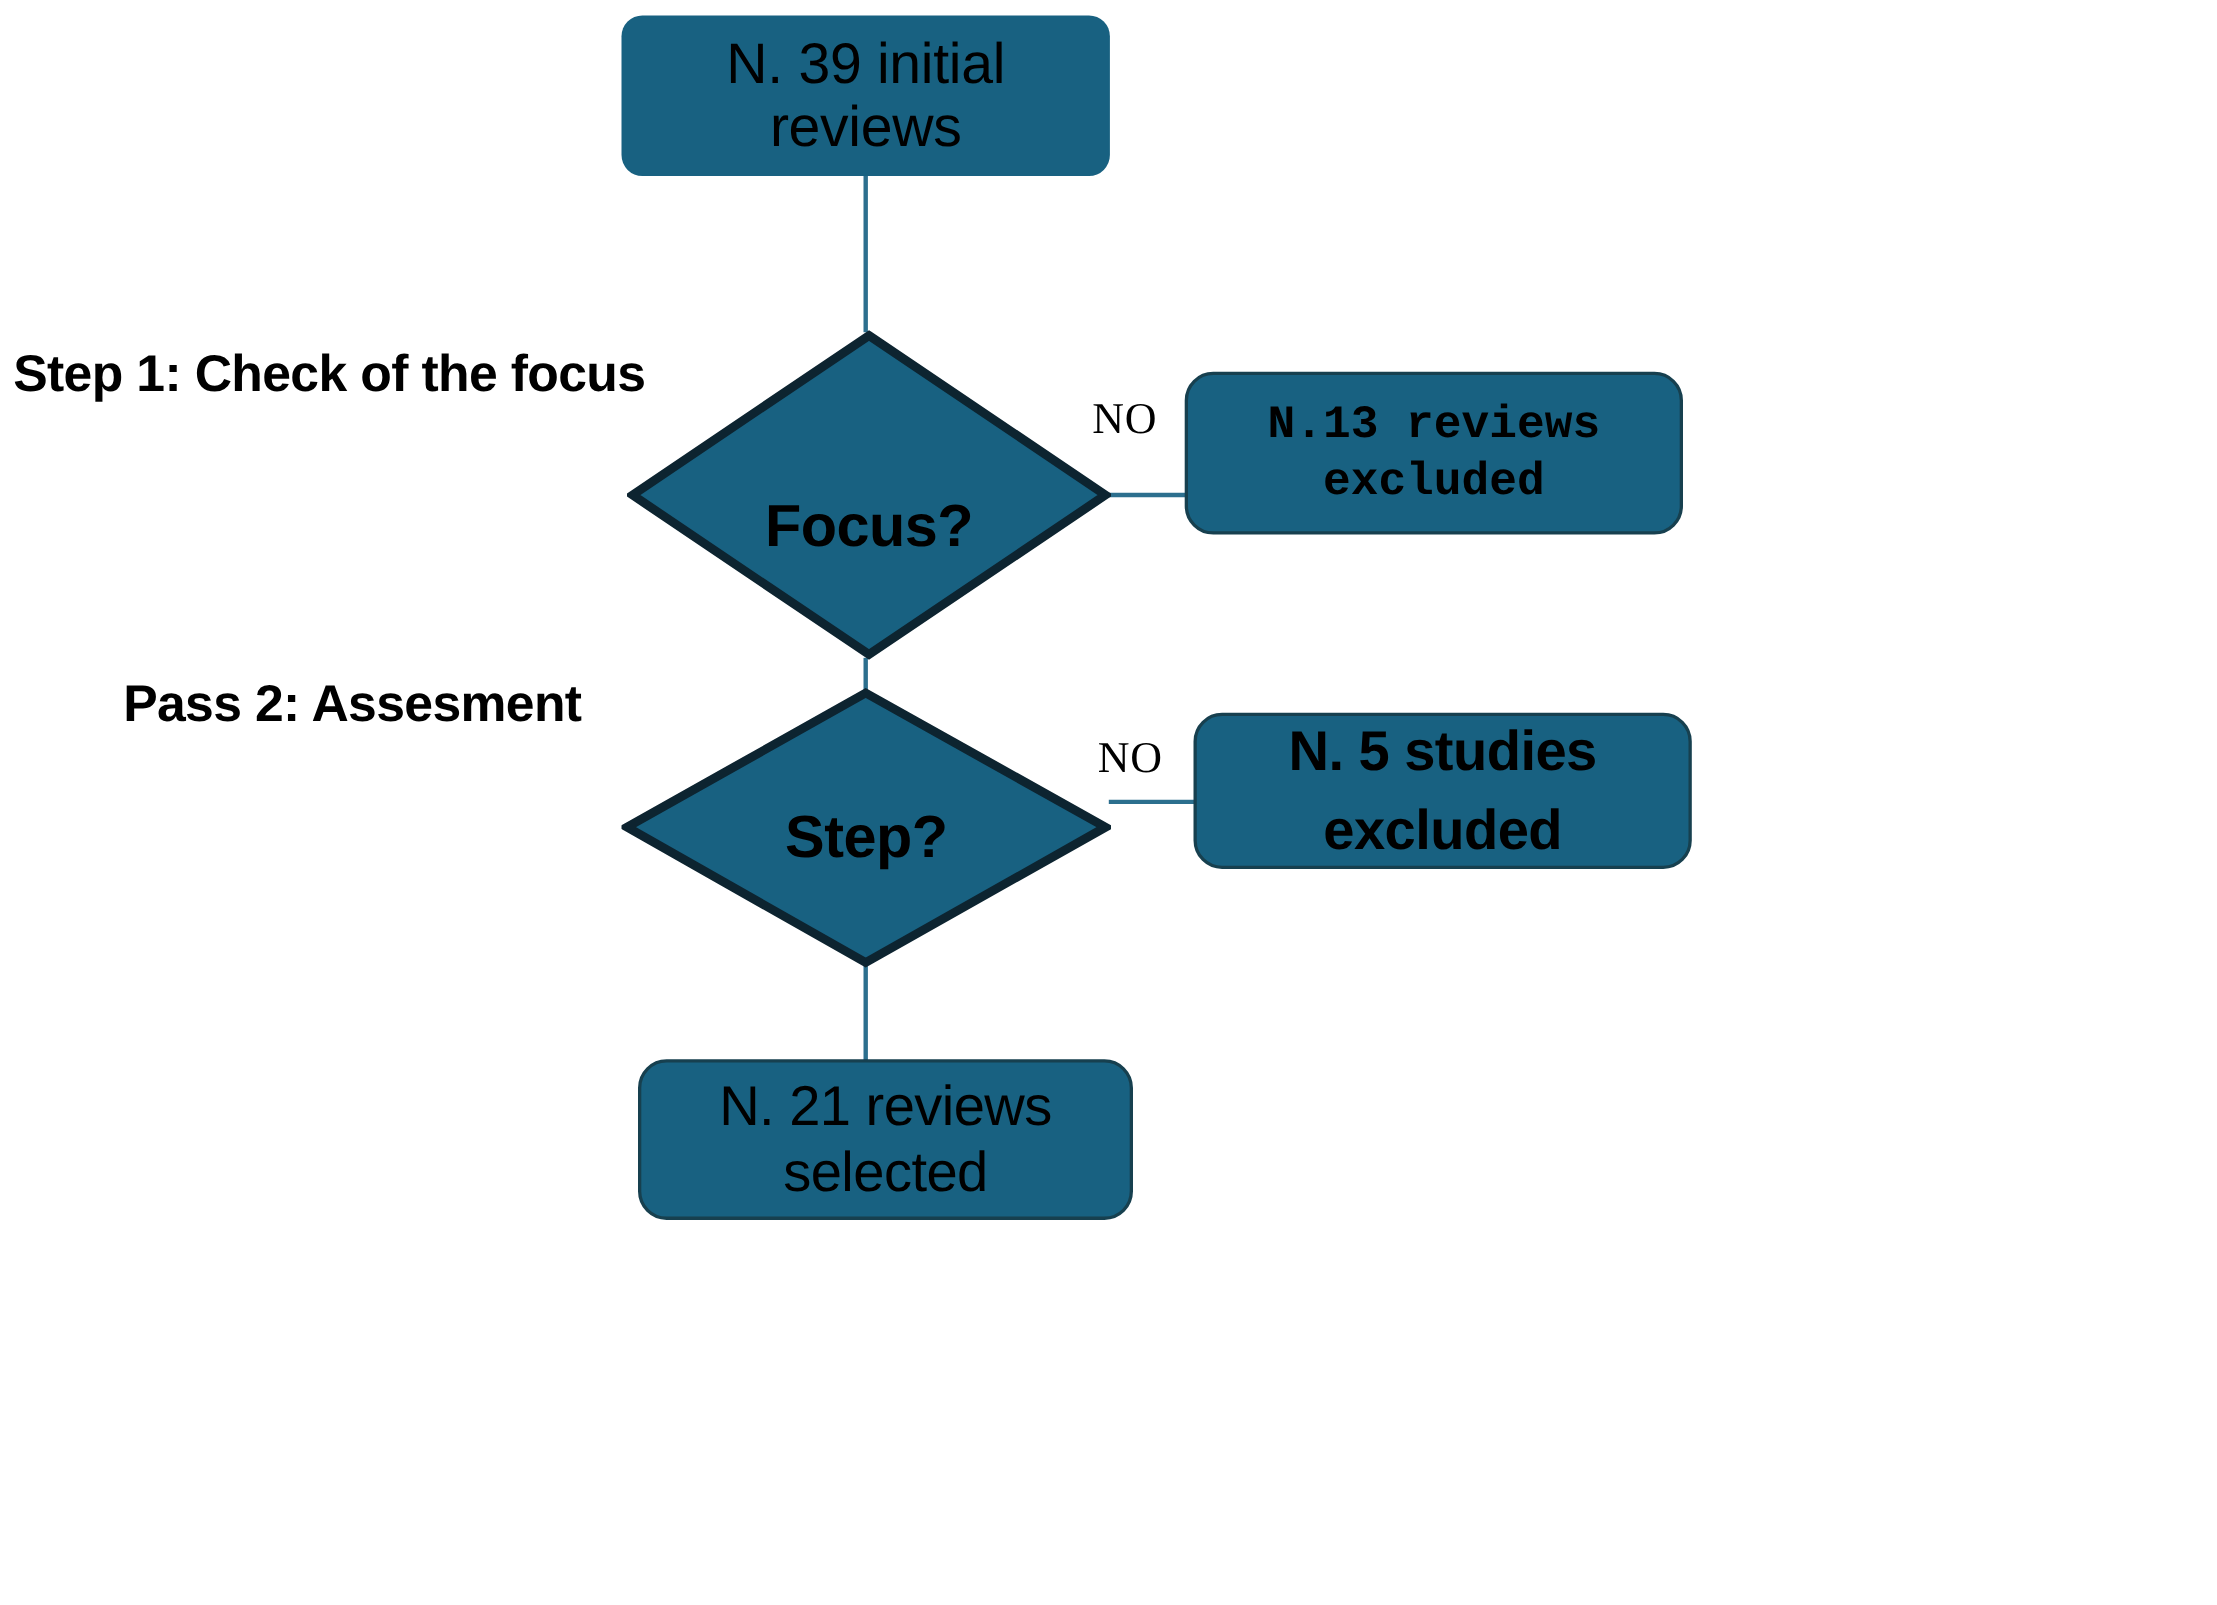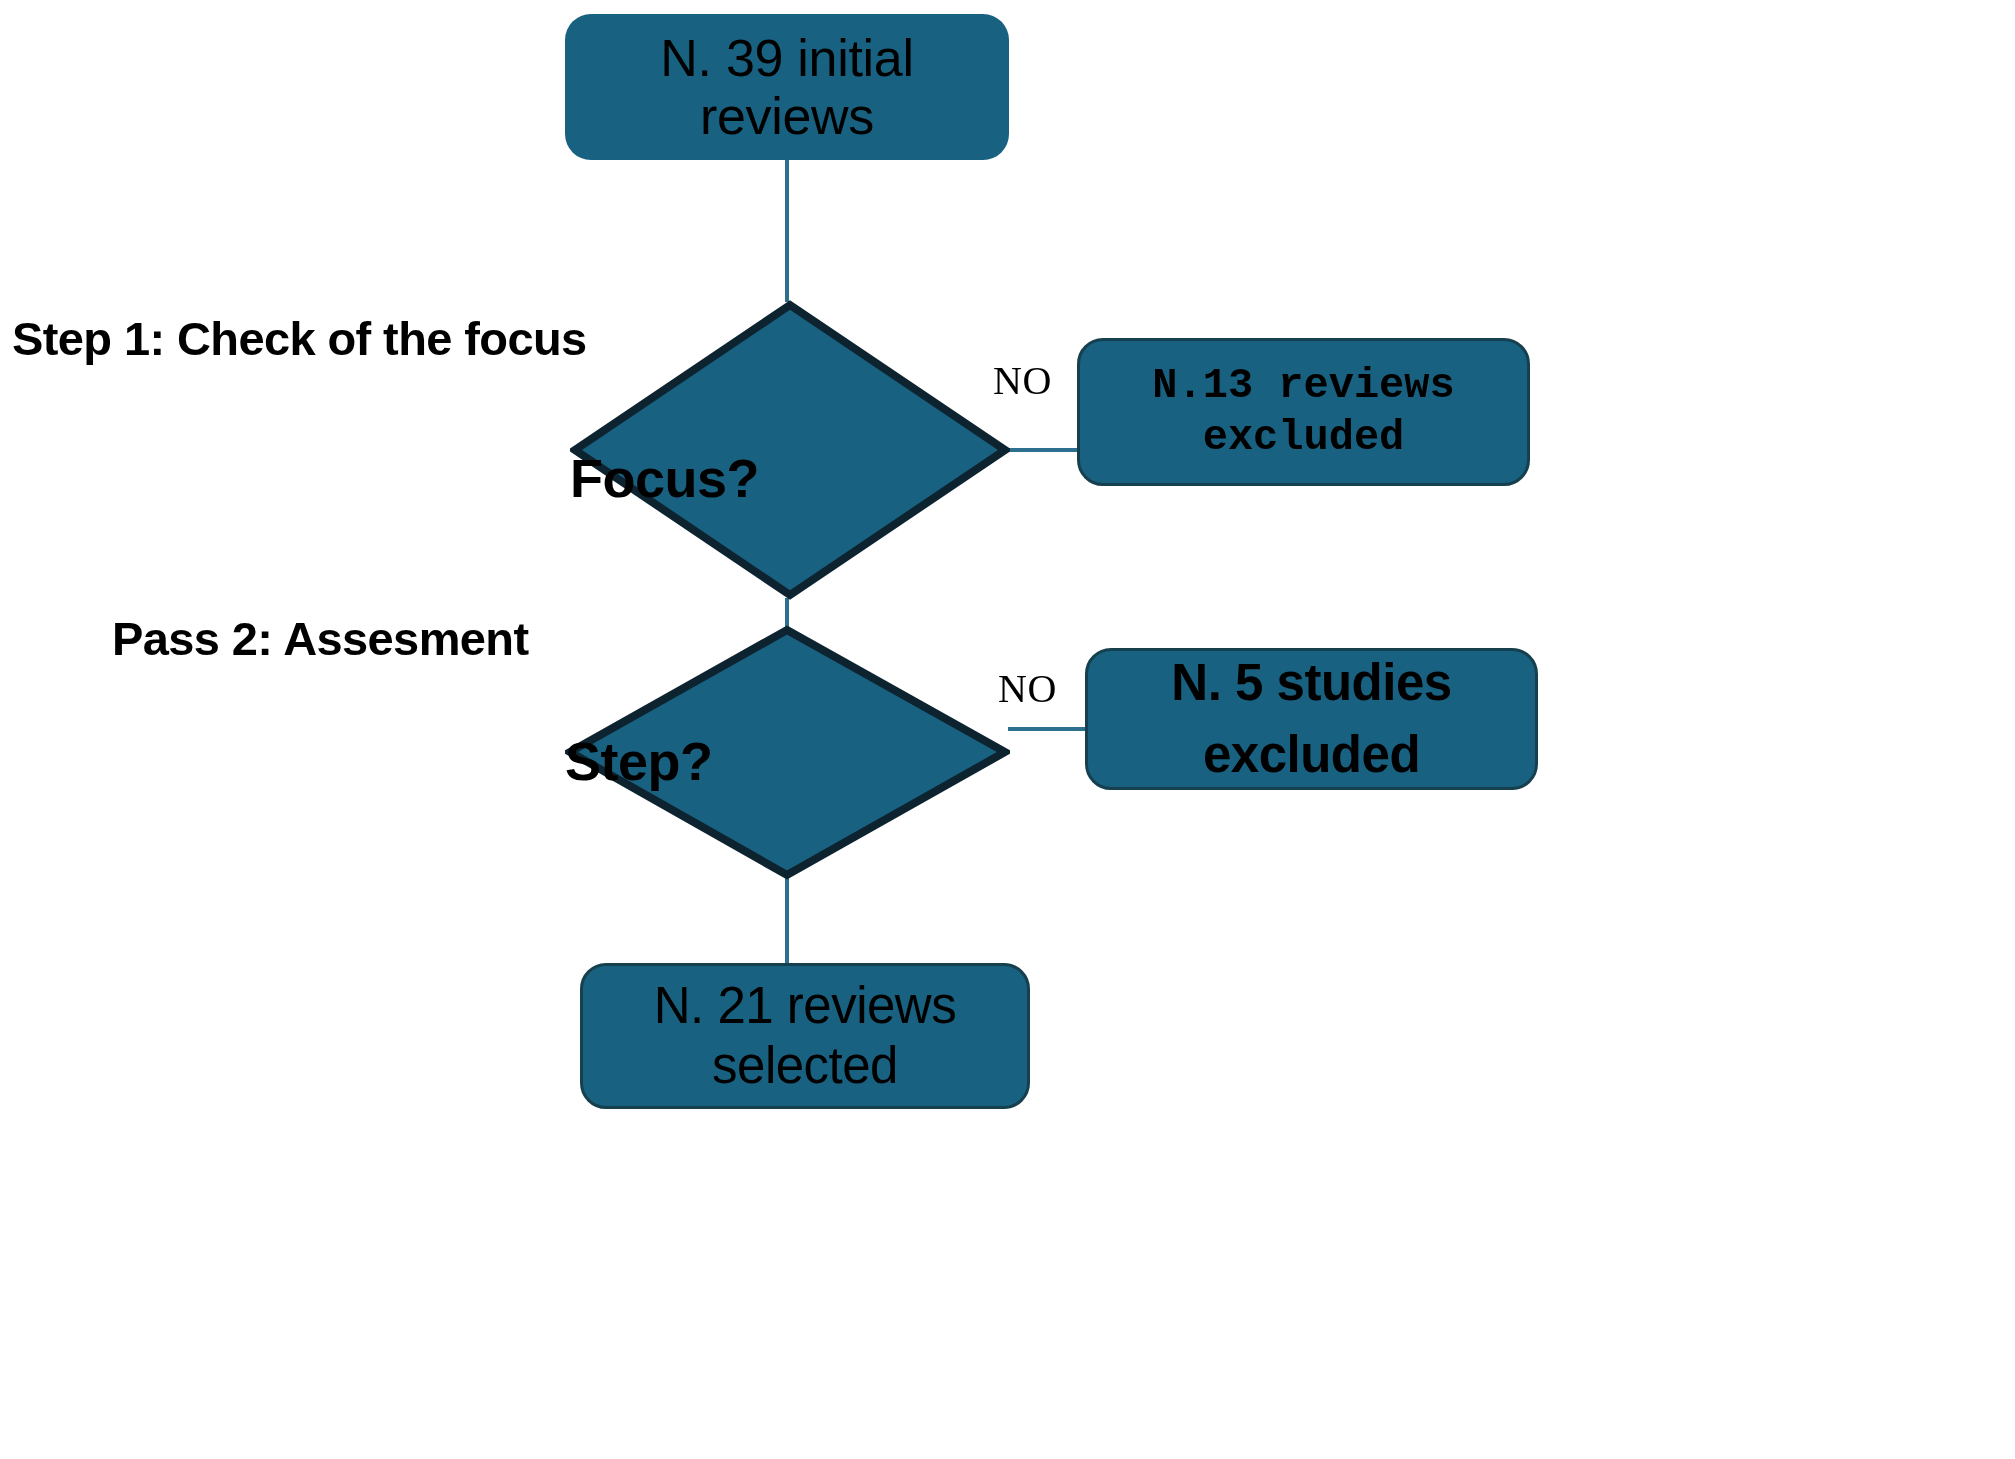--- a/index.html
+++ b/index.html
@@ -27,20 +27,21 @@
   }
   .node-box .ln{display:block;white-space:nowrap;}
 
   
   #box-initial{
     left:565px;top:14px;width:444px;height:146px;
     font-family:"Liberation Sans",sans-serif;
     font-weight:400;
     font-size:52px;
     letter-spacing:-0.3px;
+    border-radius:19px;
   }
 
   
   #box-excluded-reviews{
     left:1077px;top:338px;width:453px;height:148px;
     border:3px solid #17404f;
     font-family:"Liberation Mono","DejaVu Sans Mono",monospace;
     font-weight:700;
     font-size:42px;
     letter-spacing:0px;
@@ -68,20 +69,21 @@
     font-size:51px;
     letter-spacing:-0.5px;
     line-height:1.18;
   }
 
   
   .node-diamond{
     position:absolute;
     display:flex;
     align-items:center;
+    justify-content:center;
   }
   .node-diamond .dia-shape{
     position:absolute;left:0;top:0;width:100%;height:100%;
   }
   .node-diamond .dia-label{
     position:relative;
     z-index:2;
     color:#000000;
     font-family:"Liberation Sans",sans-serif;
     font-weight:700;

